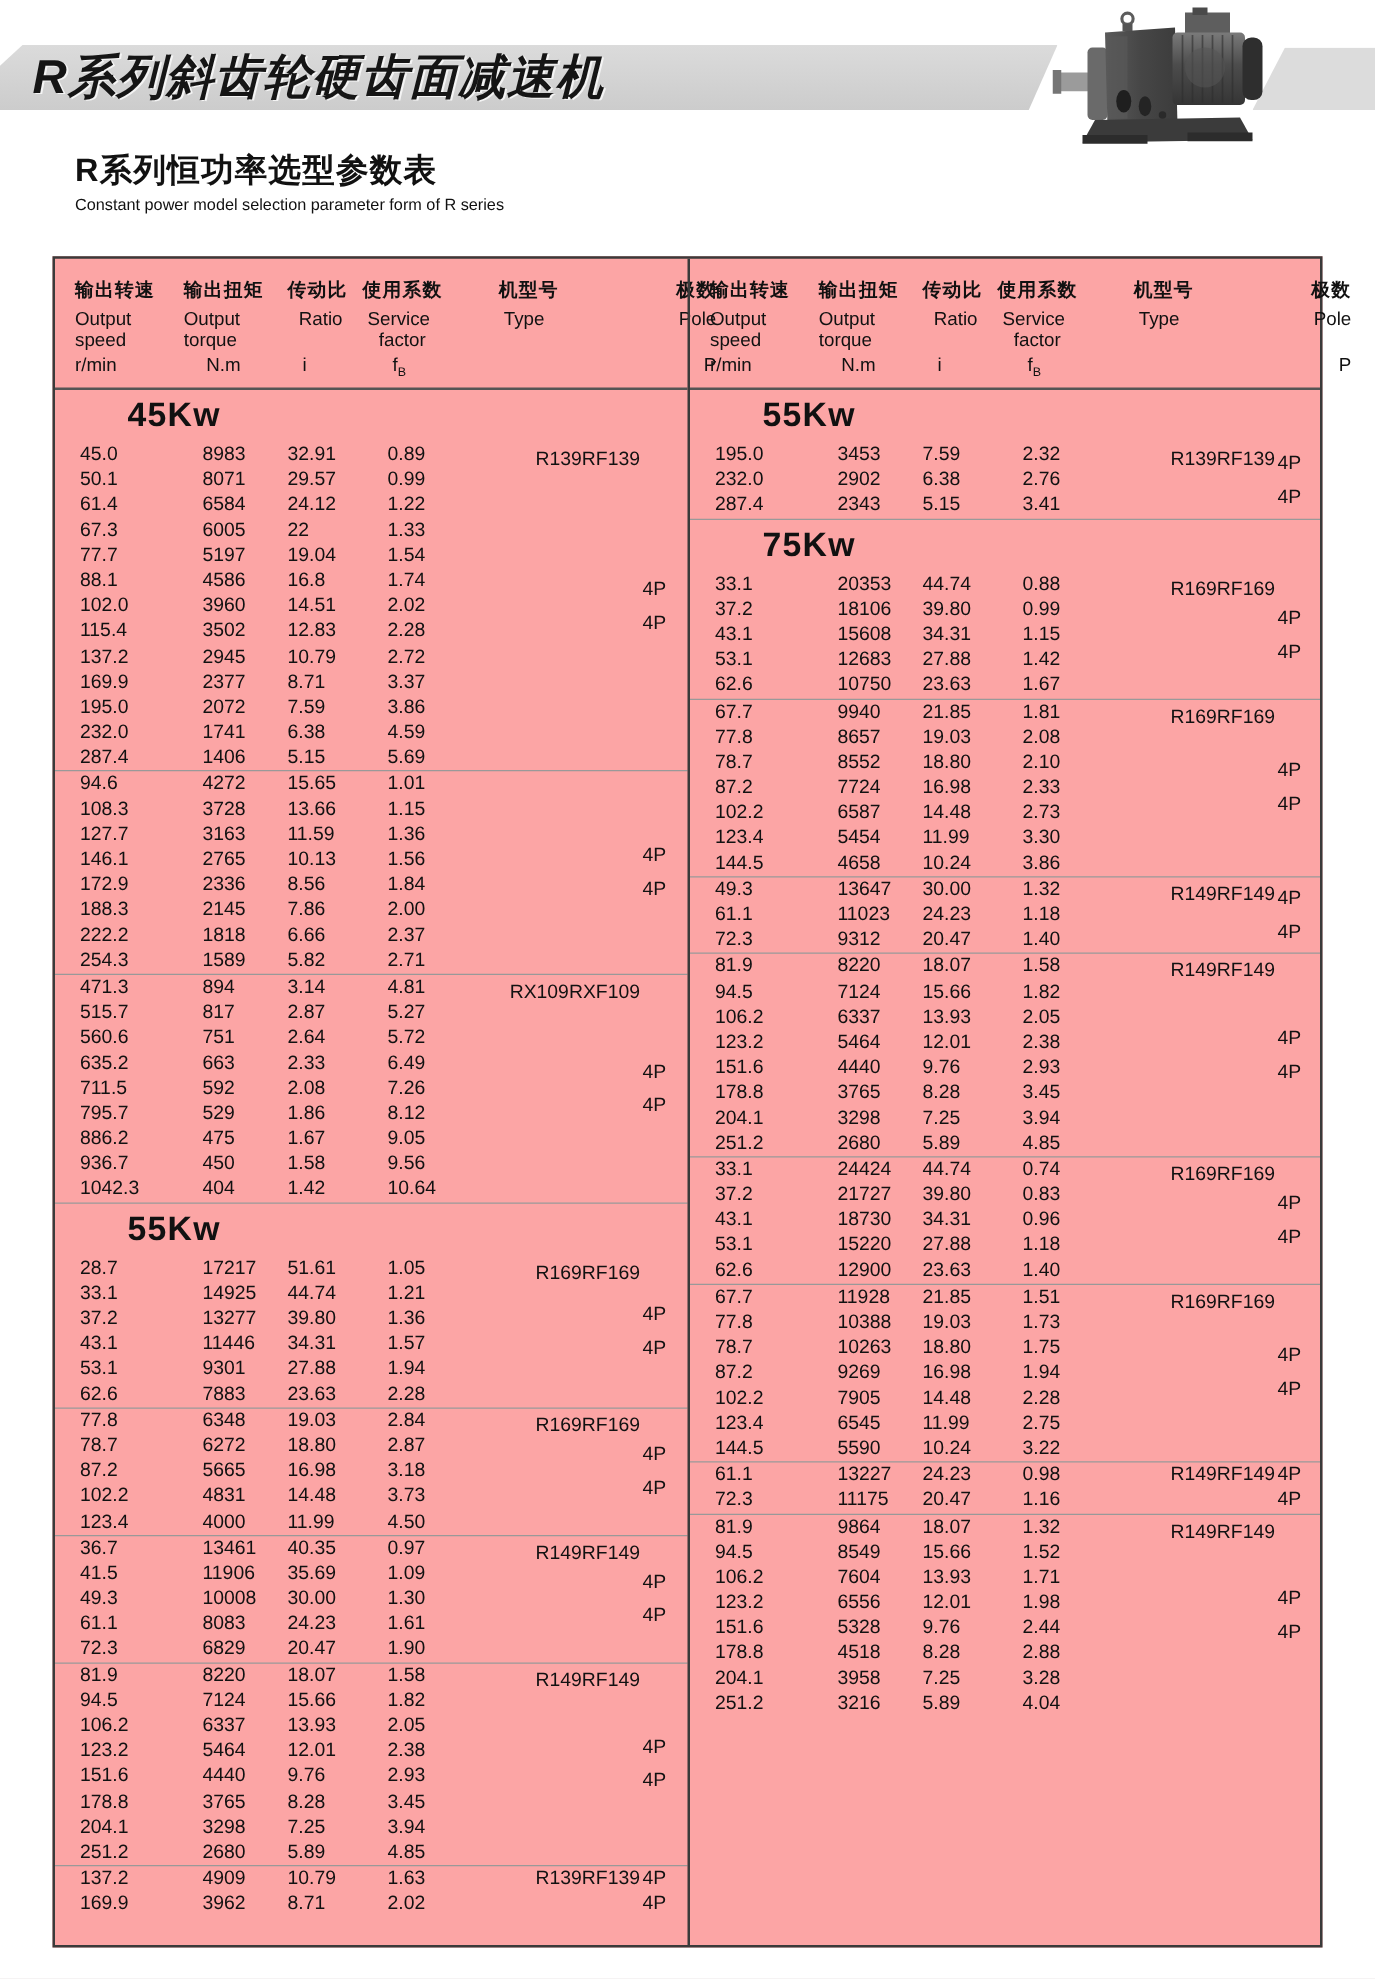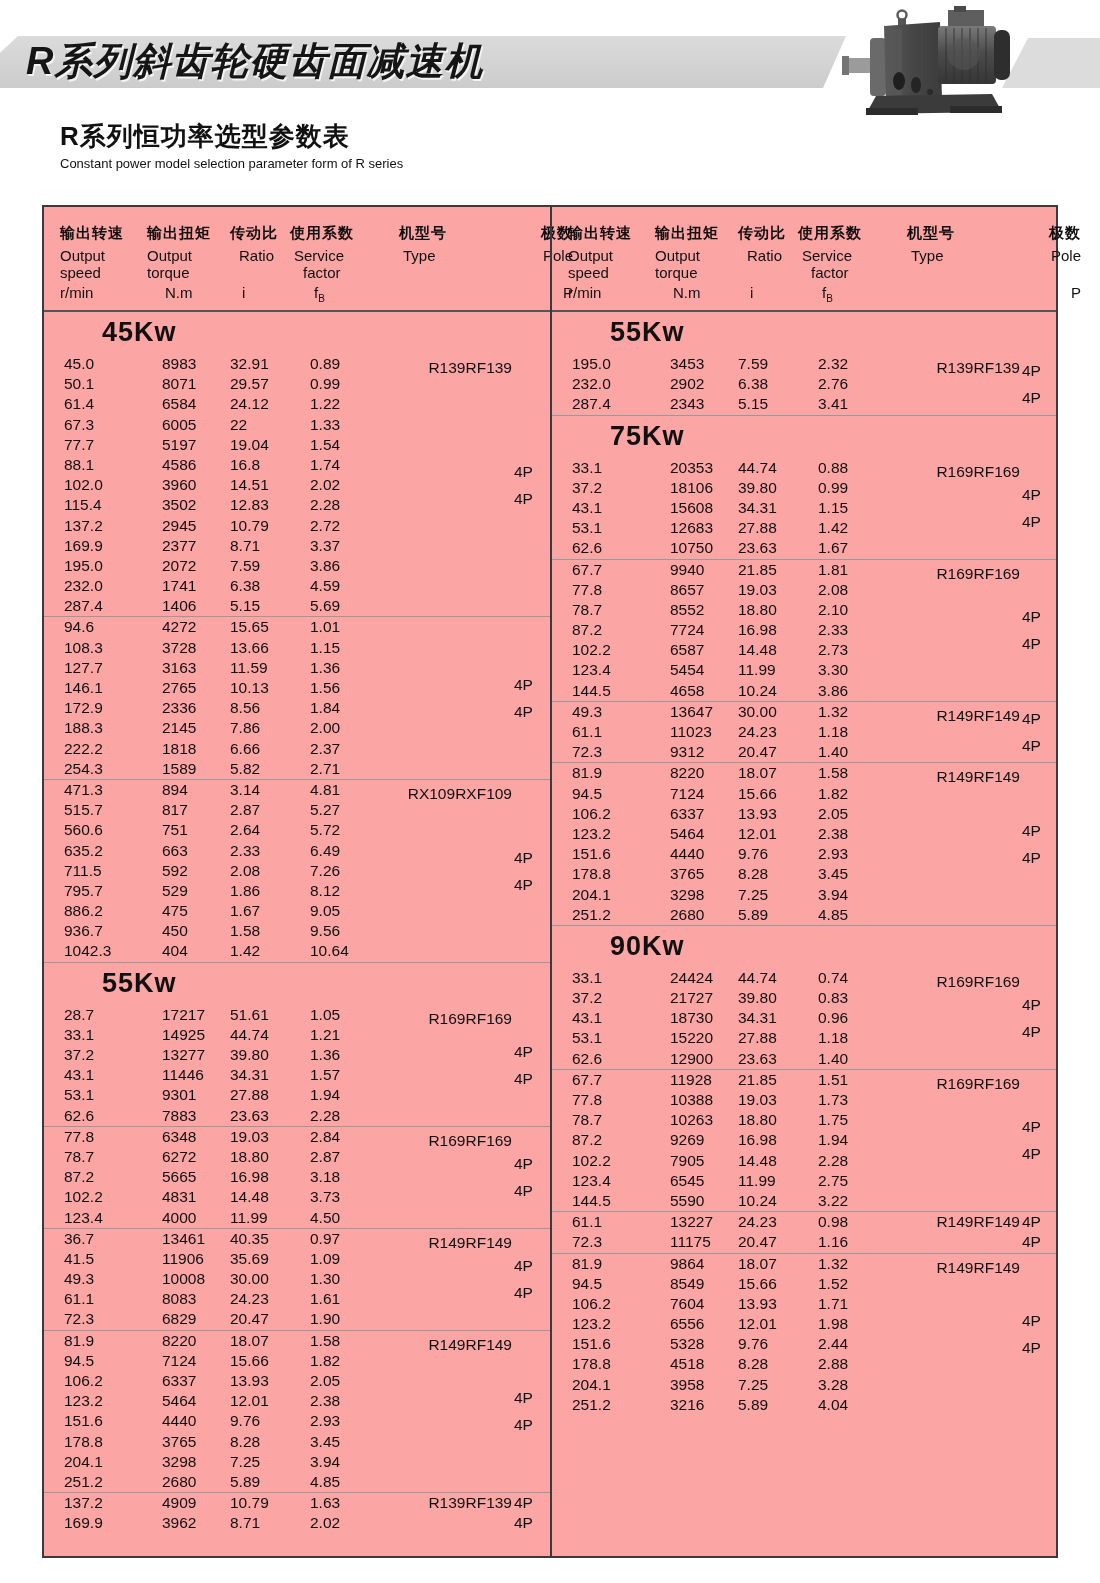--- a/index.html
+++ b/index.html
@@ -861,21 +861,20 @@
             </div>
             <div class="typecol">
               <div>R149</div>
               <div>RF149</div>
             </div>
             <div class="polecol">
               <div>4P</div>
               <div>4P</div>
             </div>
           </div>
-          <div class="sec-title">90Kw</div>
           <div class="block">
             <div class="rows">
               <div class="row">
                 <span class="c0">33.1</span>
                 <span class="c1">24424</span>
                 <span class="c2">44.74</span>
                 <span class="c3">0.74</span>
               </div>
               <div class="row">
                 <span class="c0">37.2</span>

